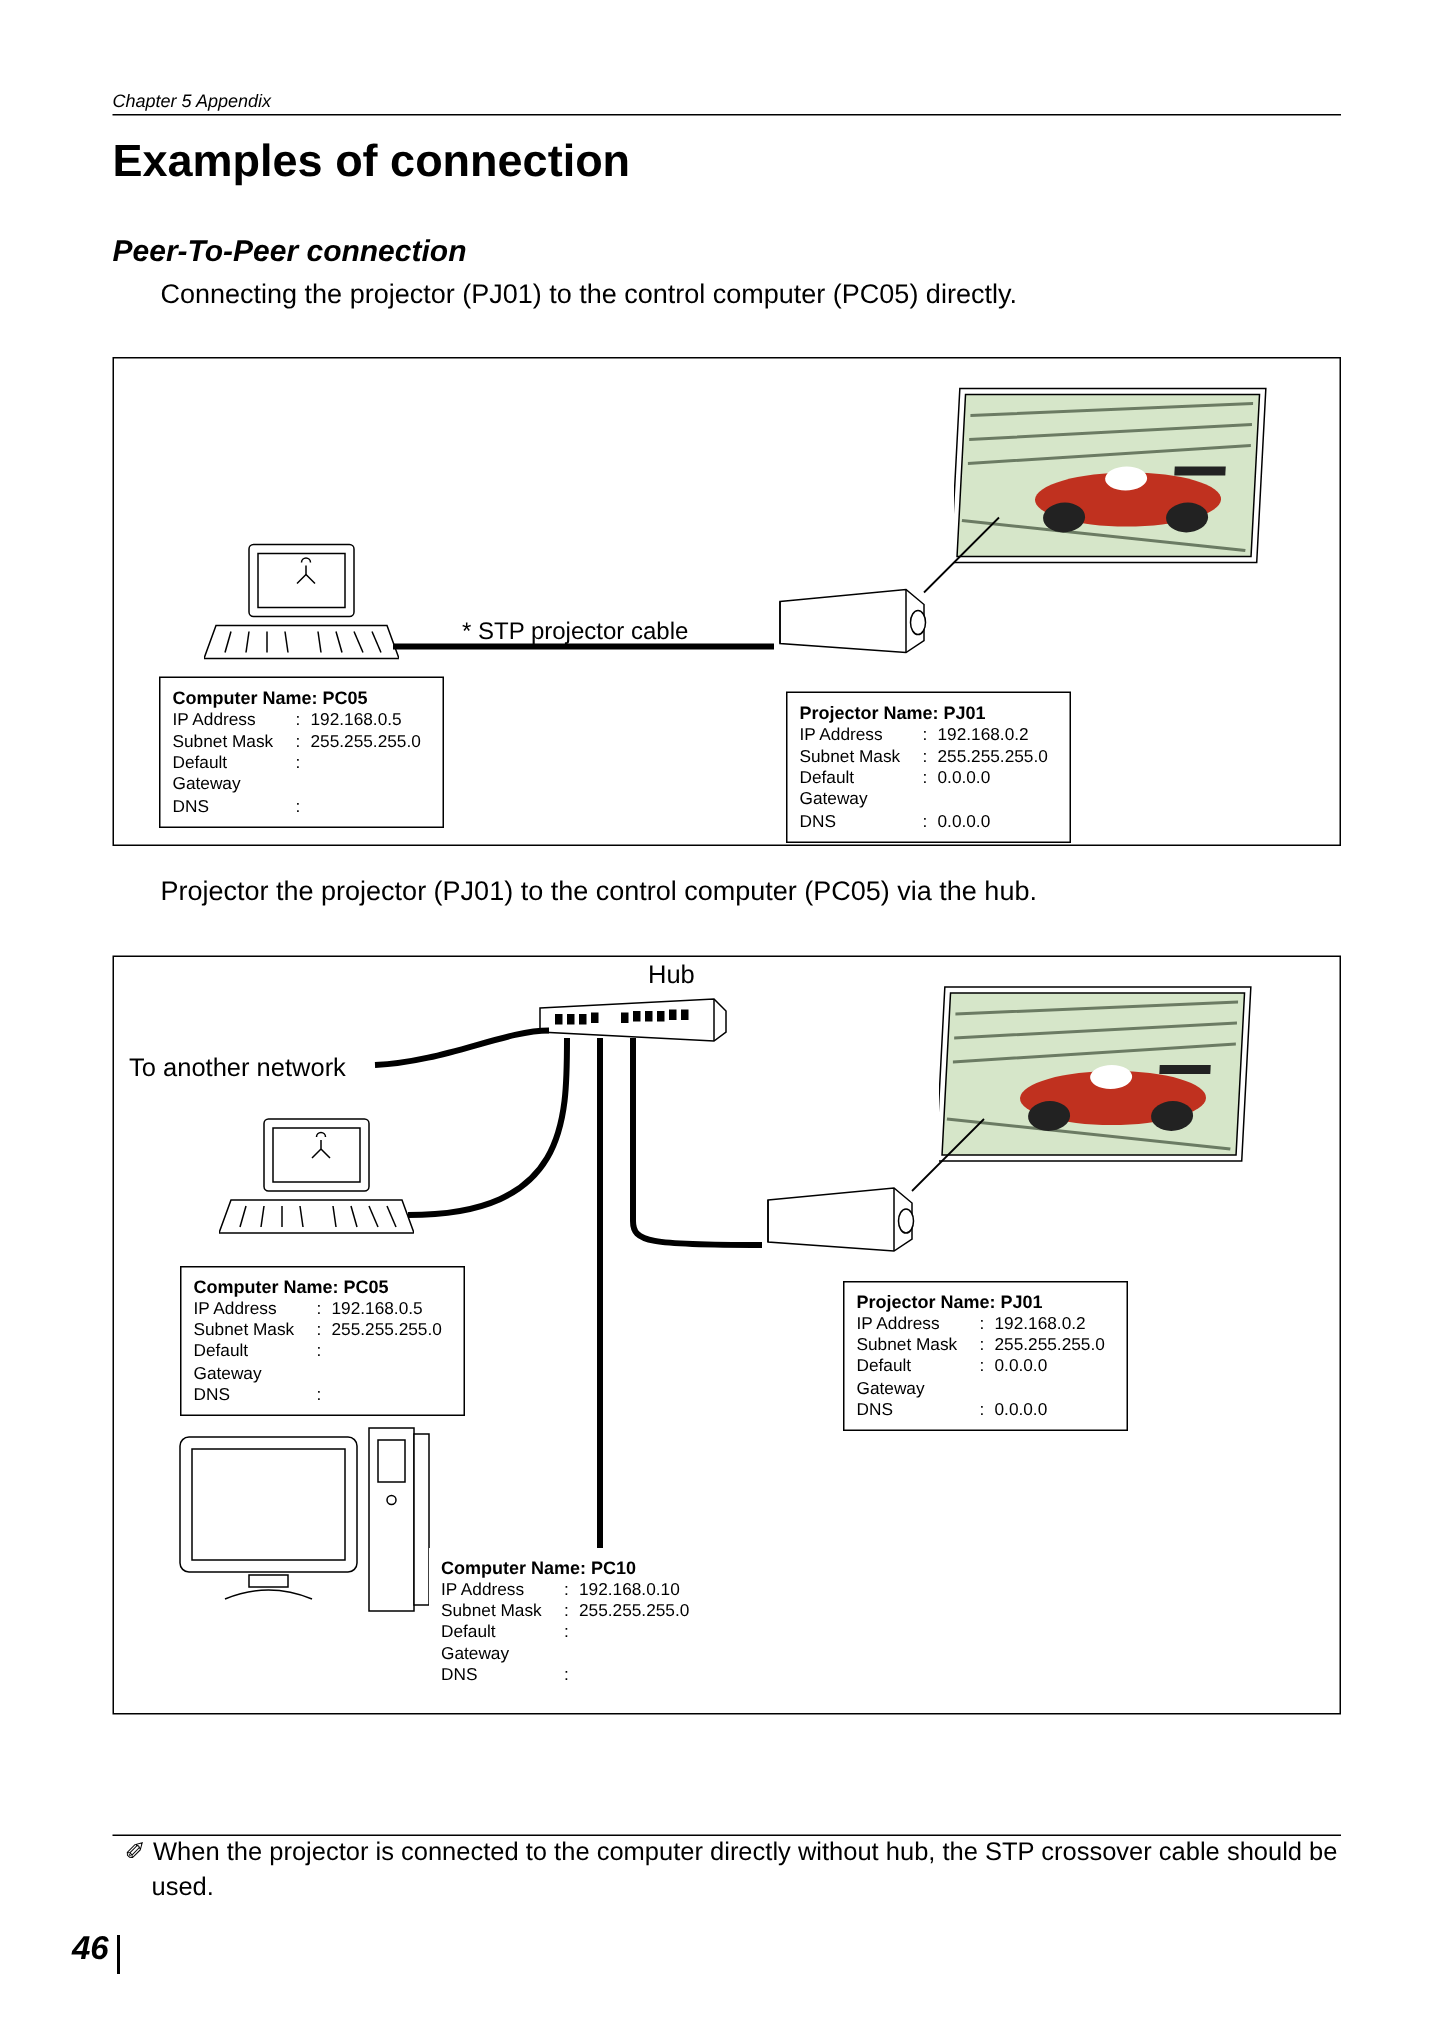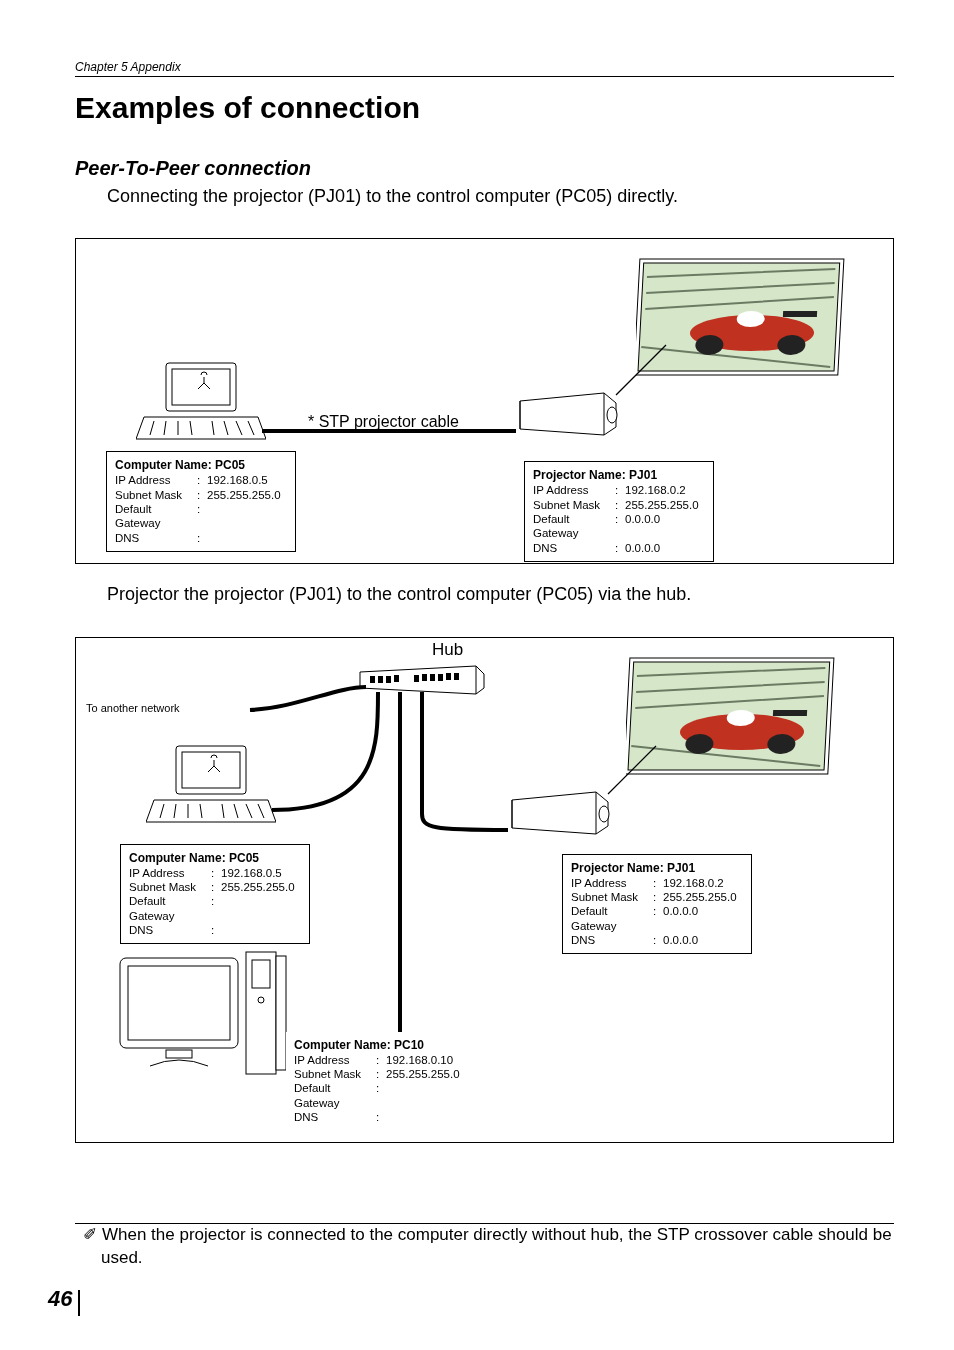--- a/index.html
+++ b/index.html
@@ -53,21 +53,21 @@
     font-size: 11.5px;
     line-height: 1.25;
   }
   .info-box .title { font-weight: bold; font-size: 12px; }
   .info-box table { border-collapse: collapse; }
   .info-box td { padding: 0; vertical-align: top; font-size: 11.5px; }
   .info-box td.k { width: 82px; margin-left: 11px; }
   .info-box td.c { width: 10px; }
   .diagram-label {
     position: absolute;
-    font-size: 11px;
+    font-size: 17px;
     color: #000;
   }
   .hub-label { font-size: 17px; }
   .footnote {
     position: absolute;
     bottom: 80px;
     left: 75px;
     right: 60px;
     border-top: 0.5px solid #000;
     font-size: 17px;

